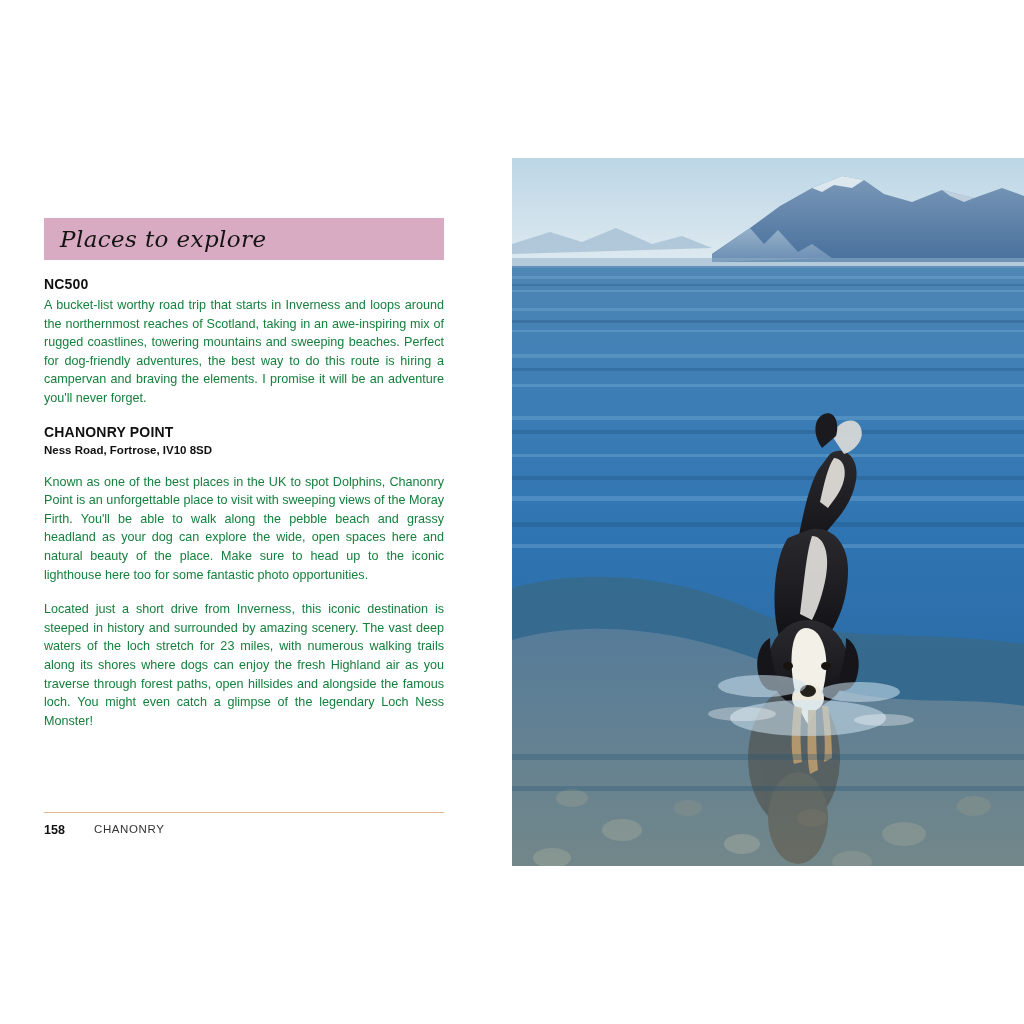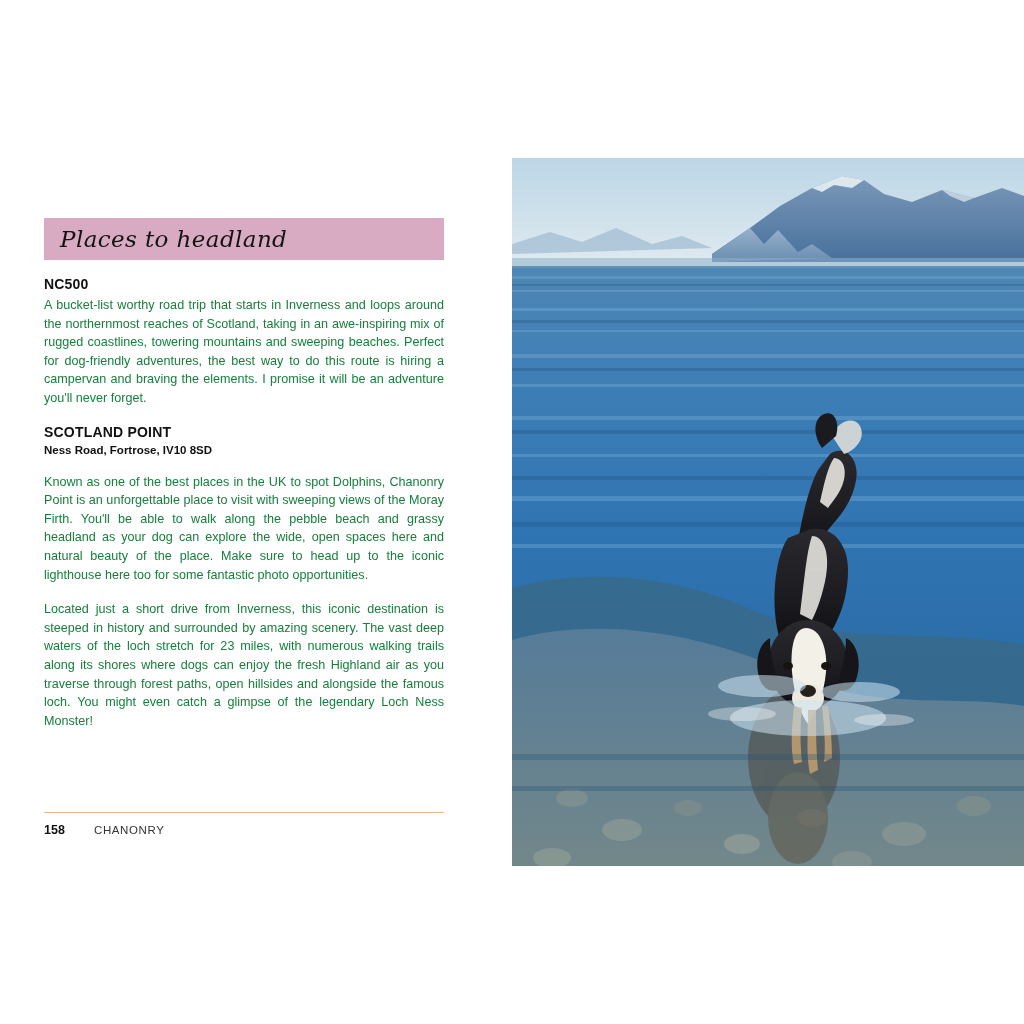--- a/index.html
+++ b/index.html
@@ -81,21 +81,21 @@
     width: 400px;
     height: 1px;
     background: #e7b98f;
   }
   .footer {
     position: absolute;
     left: 44px;
     top: 823px;
     width: 400px;
     display: flex;
-    align-items: center;
+    align-items: flex-start;
   }
   .folio {
     font-size: 12.5px;
     font-weight: 700;
     color: #111111;
     width: 50px;
   }
   .running-head {
     font-size: 11.5px;
     color: #333333;
@@ -115,30 +115,30 @@
   .photo svg { display: block; }
 </style>
 </head>
 <body>
 
 <div class="spread">
 
   <div class="text-col">
 
     <div class="banner">
-      <span class="banner-title">Places to headland</span>
+      <span class="banner-title">Places to explore</span>
     </div>
 
     <div class="entry">
       <div class="entry-heading">NC500</div>
       <div class="entry-body">A bucket-list worthy road trip that starts in Inverness and loops around the northernmost reaches of Scotland, taking in an awe-inspiring mix of rugged coastlines, towering mountains and sweeping beaches. Perfect for dog-friendly adventures, the best way to do this route is hiring a campervan and braving the elements. I promise it will be an adventure you'll never forget.</div>
     </div>
 
     <div class="entry">
-      <div class="entry-heading">SCOTLAND POINT</div>
+      <div class="entry-heading">CHANONRY POINT</div>
       <div class="entry-address">Ness Road, Fortrose, IV10 8SD</div>
       <div class="entry-body">Known as one of the best places in the UK to spot Dolphins, Chanonry Point is an unforgettable place to visit with sweeping views of the Moray Firth. You'll be able to walk along the pebble beach and grassy headland as your dog can explore the wide, open spaces here and natural beauty of the place. Make sure to head up to the iconic lighthouse here too for some fantastic photo opportunities.</div>
     </div>
 
     <div class="entry">
       <div class="entry-body">Located just a short drive from Inverness, this iconic destination is steeped in history and surrounded by amazing scenery. The vast deep waters of the loch stretch for 23 miles, with numerous walking trails along its shores where dogs can enjoy the fresh Highland air as you traverse through forest paths, open hillsides and alongside the famous loch. You might even catch a glimpse of the legendary Loch Ness Monster!</div>
     </div>
 
   </div>
 

